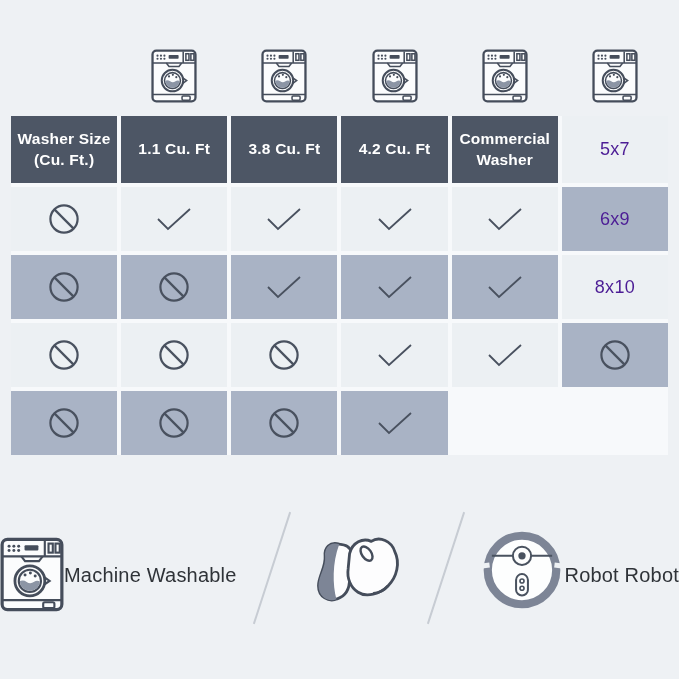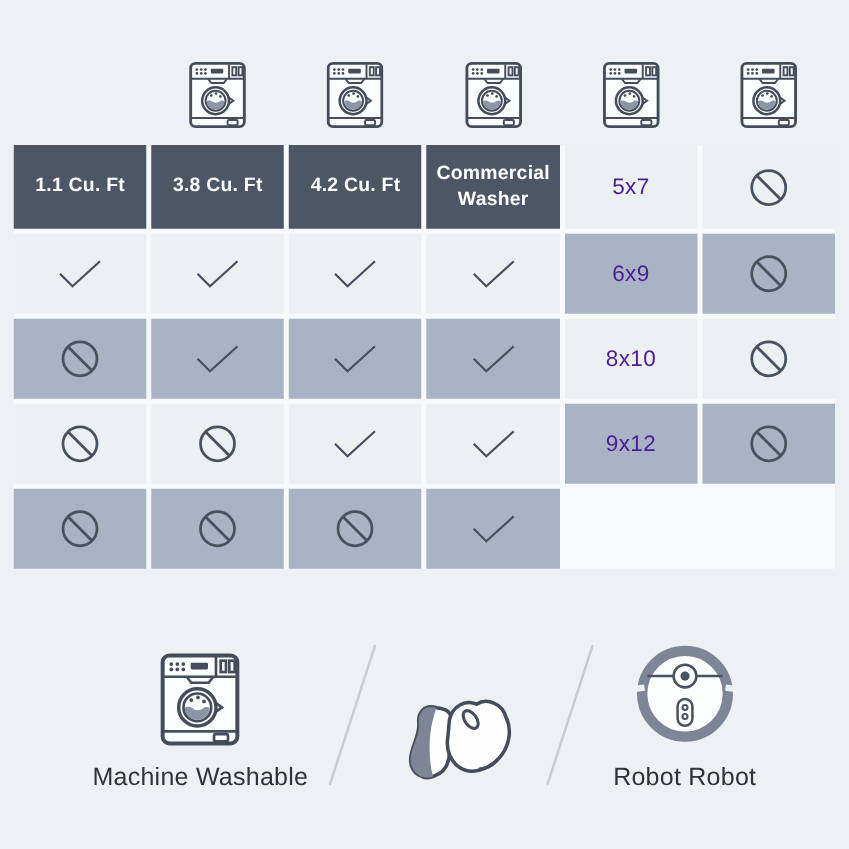--- a/index.html
+++ b/index.html
@@ -52,21 +52,21 @@
   }
   
   .legend{
     margin-top:54px;
     display:flex;
     align-items:stretch;
     justify-content:center;
     gap:28px;
   }
   .legend-item{
-    display:flex;flex-direction:column;align-items:center;justify-content:flex-end;
+    display:flex;flex-direction:row;align-items:center;justify-content:flex-end;
   }
   .legend-icon-box{
     height:88px;
     display:flex;align-items:flex-end;justify-content:center;
   }
   .legend-label{
     margin-top:14px;
     font-size:20px;
     color:#2f3338;
     letter-spacing:.2px;
@@ -162,20 +162,21 @@
       </svg>
     </div>
   <div class="icell">
       <svg width="46" height="54">
         <use href="#washer-sym"></use>
       </svg>
     </div>
 </div>
 
 <div class="washtable" id="washtable">
+  <div class="cell head-cell">Washer Size (Cu. Ft.)</div>
   <div class="cell head-cell">1.1 Cu. Ft</div>
   <div class="cell head-cell">3.8 Cu. Ft</div>
   <div class="cell head-cell">4.2 Cu. Ft</div>
   <div class="cell head-cell">Commercial Washer</div>
 
 <div class="cell label-cell row-light">5x7</div>
     <div class="cell row-light">
       <svg width="32" height="32" viewBox="0 0 32 32">
     <circle cx="16" cy="16" r="13.6" fill="none" stroke="#49515f" stroke-width="2.2"></circle>
     <line x1="6.4" y1="6.4" x2="25.6" y2="25.6" stroke="#49515f" stroke-width="2.2"></line>
@@ -251,21 +252,20 @@
     <div class="cell row-light">
       <svg width="38" height="24" viewBox="0 0 38 24">
     <polyline points="3,12 13,22 35,2" fill="none" stroke="#49515f" stroke-width="1.8"></polyline>
   </svg>
     </div>
     <div class="cell row-light">
       <svg width="38" height="24" viewBox="0 0 38 24">
     <polyline points="3,12 13,22 35,2" fill="none" stroke="#49515f" stroke-width="1.8"></polyline>
   </svg>
     </div>
-    <div class="cell label-cell row-dark">9x12</div>
     <div class="cell row-dark">
       <svg width="32" height="32" viewBox="0 0 32 32">
     <circle cx="16" cy="16" r="13.6" fill="none" stroke="#49515f" stroke-width="2.2"></circle>
     <line x1="6.4" y1="6.4" x2="25.6" y2="25.6" stroke="#49515f" stroke-width="2.2"></line>
   </svg>
     </div>
     <div class="cell row-dark">
       <svg width="32" height="32" viewBox="0 0 32 32">
     <circle cx="16" cy="16" r="13.6" fill="none" stroke="#49515f" stroke-width="2.2"></circle>
     <line x1="6.4" y1="6.4" x2="25.6" y2="25.6" stroke="#49515f" stroke-width="2.2"></line>

